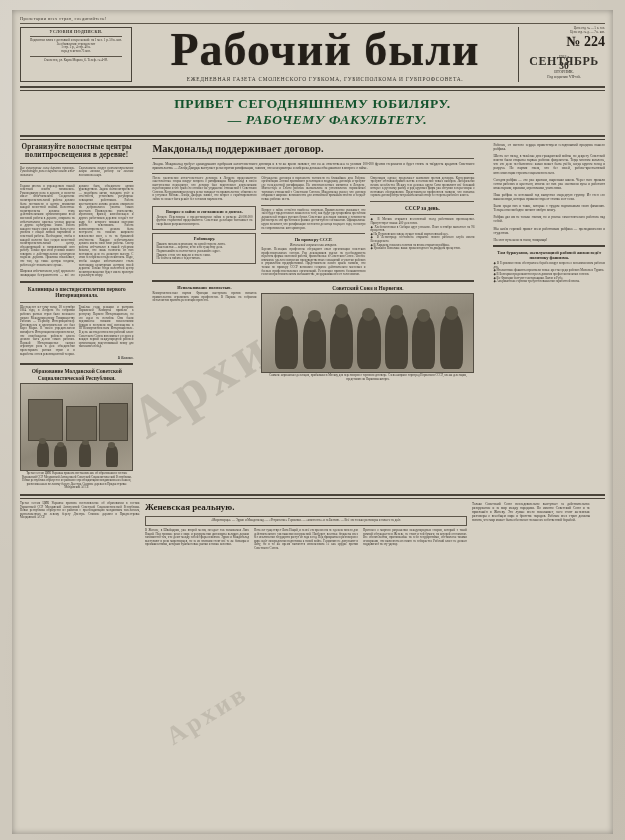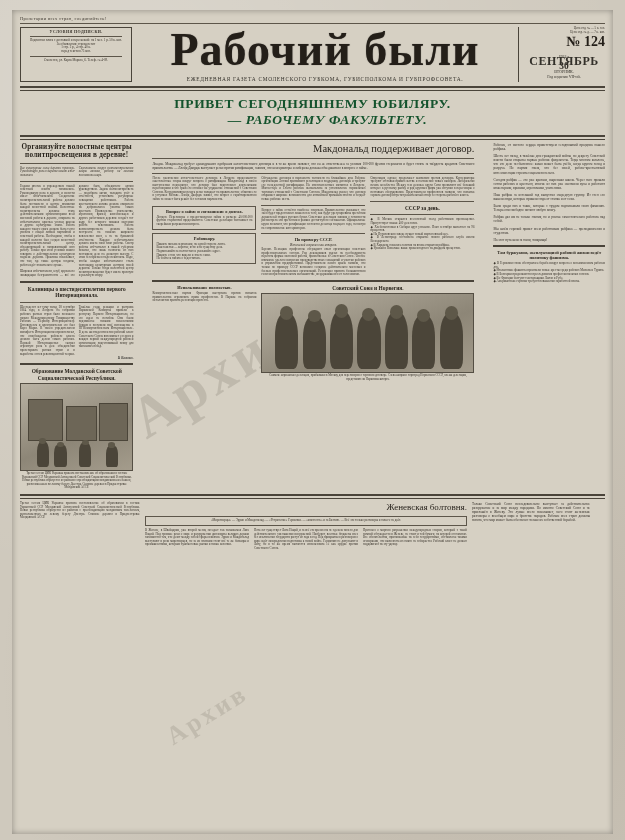--- a/index.html
+++ b/index.html
@@ -43,21 +43,21 @@
 
   
   .cols{display:flex;gap:19px;margin-top:3px;}
   .col{box-sizing:border-box;}
   .c1{width:120px;} .c6{width:62px;}
 
   h2.hd{font-size:7.2px;line-height:8.4px;font-weight:bold;text-align:center;color:#2a251d;
         margin:0 0 3px;letter-spacing:.2px;}
   h3.hd{font-size:5.4px;line-height:6.4px;font-weight:bold;text-align:center;color:#2a251d;margin:0 0 2px;}
   h4.hd{font-size:4.4px;line-height:5.2px;font-weight:bold;text-align:center;color:#2a251d;margin:0 0 2px;}
-  .big-hd{font-size:10.5px;line-height:11.5px;font-weight:normal;text-align:right;color:#241f19;margin:0 0 3px;}
+  .big-hd{font-size:10.5px;line-height:11.5px;font-weight:bold;text-align:left;color:#241f19;margin:0 0 3px;}
   .rule{border-top:1px solid #5d564a;margin:3px 0;}
   .rule2{border-top:2px solid #4a443a;margin:3px 0;}
   .box{border:1px solid #5d564a;padding:2px 3px;margin-bottom:3px;}
   .lead{font-size:3.3px;line-height:4px;text-align:justify;color:#322d26;}
   .two{column-count:2;column-gap:4px;}
   .sig{text-align:right;font-style:italic;font-size:3.2px;}
 
   
   .photo{background:linear-gradient(160deg,#b9b2a3,#8d8677 60%,#a49c8c);border:1px solid #554f44;
          position:relative;overflow:hidden;}
@@ -99,21 +99,21 @@
     </div>
 
     <div class="mh-mid">
       <div class="title">Рабочий были</div>
       <div class="subtitle">ЕЖЕДНЕВНАЯ ГАЗЕТА СМОЛЕНСКОГО ГУБКОМА, ГУБИСПОЛКОМА И ГУБПРОФСОВЕТА.</div>
     </div>
 
     <div class="mh-right">
       <div class="price">Цена отд. № — 5 к. зол.</div>
       <div class="price">Цена отд. № д. — 7 к. коп.</div>
-      <div class="issue">№ 124</div>
+      <div class="issue">№ 224</div>
       <div class="dateblk">
         <div>1924 г.</div>
         <div class="big">СЕНТЯБРЬ</div>
         <div class="big2">30</div>
         <div>ВТОРНИК.</div>
         <div>Год издания VII-ой.</div>
       </div>
     </div>
   </div>
 
@@ -255,21 +255,21 @@
       <div class="tiny">◆ Американские горняки требуют повышения заработной платы.</div>
     </div>
   </div>
 
   <div class="rulethick"></div>
   <div style="display:flex;gap:5px;">
     <div style="width:120px;">
       <div class="tiny">Третья сессия ЦИК Украины приняла постановление об образовании в составе Украинской ССР Молдавской Автономной Советской Социалистической Республики. Новая республика образуется из районов с преобладающим молдавским населением, расположенных по левому берегу Днестра. Снимок: деревня в Приднестровье Молдавской АССР.</div>
     </div>
     <div style="width:322px;">
-      <div class="big-hd" style="font-size:9px;">Женевская болтовня.</div>
+      <div class="big-hd" style="font-size:9px;">Женевская реальную.</div>
       <div class="box">
         <div class="tiny" style="text-align:center;">«Миротворцы» — Эррио и Макдональд. — «Устранение» Германии. — «апасность» и за Балтию. — Всё это только разговоры и ничего не даёт.</div>
       </div>
       <div style="display:flex;gap:5px;">
         <div class="tiny" style="width:104px;">В Женеве, в Швейцарии, уже второй месяц заседает так называемая Лига Наций. Под громкие речи о мире и разоружении дипломаты великих держав занимаются тем, что делят между собой сферы влияния. Эррио и Макдональд выступают в роли миротворцев, но за их спинами стоят всё те же банкиры и промышленники, которым нужны новые рынки и новые колонии.</div>
         <div class="tiny" style="width:104px;">Пять лет существует Лига Наций, и за всё это время она не сделала ничего для действительного уменьшения вооружений. Наоборот, военные бюджеты всех без исключения государств растут из года в год. Под прикрытием разговоров о мире идёт лихорадочная подготовка к новой войне. Германию не допускают в Лигу, но в то же время пытаются использовать её как орудие против Советского Союза.</div>
         <div class="tiny" style="width:104px;">Протокол о мирном разрешении международных споров, который с такой помпой обсуждается в Женеве, не стоит и той бумаги, на которой он написан. Все обязательства, принимаемые на себя государствами, обставлены такими оговорками, что выполнять их никто не собирается. Рабочий класс не должен поддаваться на эту удочку.</div>
       </div>
     </div>
     <div style="width:118px;">

